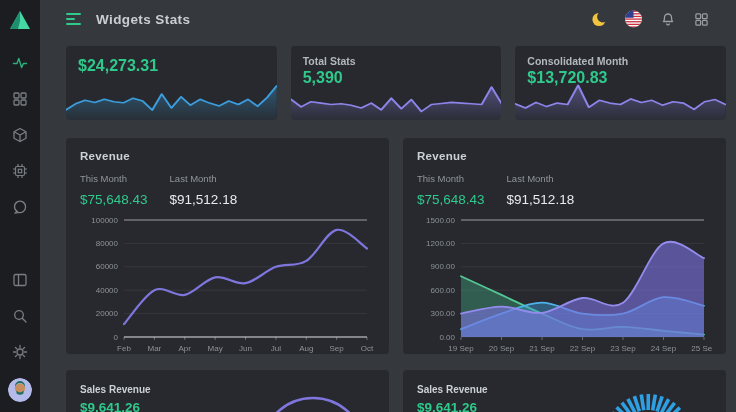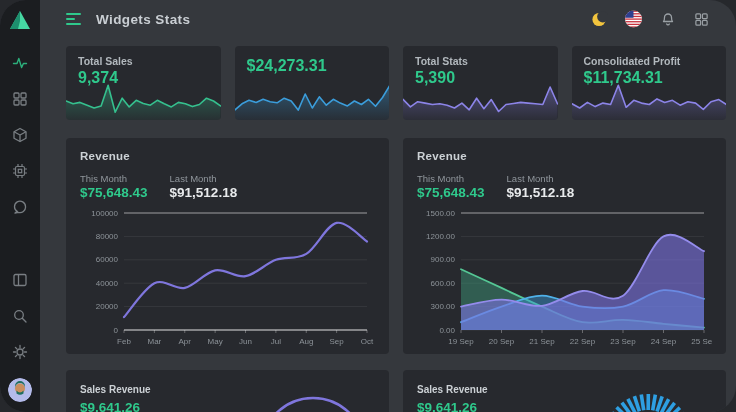--- a/index.html
+++ b/index.html
@@ -2,21 +2,20 @@
 <html><head>
 <meta charset="utf-8">
 <style>
   * { margin:0; padding:0; box-sizing:border-box; }
   html,body { background:#26282c; }
   .app{
     position:relative; width:736px; height:412px; overflow:hidden;
     background:#35383d;
     font-family:"Liberation Sans","DejaVu Sans",sans-serif;
     color:#d6dadd;
-    border-radius:26px;
   }
   
   .sidebar{
     position:absolute; left:0; top:0; bottom:0; width:40px;
     background:#1b1d20; display:flex; flex-direction:column; align-items:center;
     padding:9px 0 10px; z-index:5;
   }
   .side-logo{ width:24px; height:22px; margin-bottom:14px; cursor:pointer; }
   .side-icon{ width:16px; height:16px; margin:10px 0; cursor:pointer; opacity:.85; }
   .side-icon svg{ width:16px; height:16px; display:block; }
@@ -41,21 +40,21 @@
   .stat-card{ flex:1; height:74px; position:relative; overflow:hidden; padding:9px 12px 0; }
   .stat-label{ font-size:10.5px; font-weight:bold; color:#b2b8bd; }
   .stat-value{ font-size:16px; font-weight:bold; color:#2fc98c; margin-top:2px; }
   .spark{ position:absolute; left:0; right:0; bottom:0; width:100%; height:40px; display:block; }
   
   .rev-row{ margin-top:18px; }
   .rev-card{ flex:1; height:216px; padding:12px 14px 8px; overflow:hidden; }
   .rev-title{ font-size:11.5px; font-weight:bold; color:#ccd1d5; letter-spacing:.3px; }
   .rev-stats{ display:flex; gap:22px; margin-top:11px; }
   .rev-stat .lbl{ font-size:9.5px; color:#90969c; }
-  .rev-stat .val{ font-size:13.5px; font-weight:bold; margin-top:1px; color:#e8eaec; }
+  .rev-stat .val{ font-size:13.5px; font-weight:normal; margin-top:8px; color:#e8eaec; }
   .rev-stat .val.green{ color:#2fc98c; }
   .bigchart{ width:100%; height:142px; margin-top:6px; display:block; }
   
   .bottom-row{ margin-top:16px; }
   .bottom-card{ flex:1; height:130px; padding:14px 14px; position:relative; overflow:hidden; }
   .bc-title{ font-size:10px; font-weight:bold; color:#ccd1d5; }
   .bc-value{ font-size:13.5px; font-weight:bold; color:#2fc98c; margin-top:5px; }
   .deco{ position:absolute; pointer-events:none; }
   text{ font-family:"Liberation Sans","DejaVu Sans",sans-serif; }
 </style>
@@ -182,34 +181,20 @@
               <rect x="9" y="2" width="5" height="5" rx="1"></rect>
             <rect x="2" y="9" width="5" height="5" rx="1"></rect>
               <rect x="9" y="9" width="5" height="5" rx="1"></rect>
           </svg>
         </div>
       </div>
     </div>
 
     <div class="row stats-row">
       <div class="card stat-card">
-        <div class="stat-label">Total Sales</div>
-        <div class="stat-value">9,374</div>
-        <svg class="spark" viewBox="0 0 154.5 40" preserveAspectRatio="none">
-            <defs>
-              <linearGradient id="sg1" x1="0" y1="0" x2="0" y2="1">
-                <stop offset="0%" stop-color="#35c08e" stop-opacity="0.4"></stop>
-                <stop offset="100%" stop-color="#35c08e" stop-opacity="0.05"></stop>
-              </linearGradient>
-            </defs>
-            <path d="M0.0,21.0L7.0,23.8L14.0,22.4L21.1,25.2L28.1,28.0L35.1,25.9L42.1,5.3L49.2,32.2L56.2,18.2L63.2,26.9L70.2,20.3L77.3,23.5L84.3,25.2L91.3,20.3L98.3,23.8L105.3,26.9L112.4,22.4L119.4,23.8L126.4,26.6L133.4,24.5L140.5,18.2L147.5,21.0L154.5,25.9L154.5,40L0,40Z" fill="url(#sg1)" stroke="none"></path>
-            <path d="M0.0,21.0L7.0,23.8L14.0,22.4L21.1,25.2L28.1,28.0L35.1,25.9L42.1,5.3L49.2,32.2L56.2,18.2L63.2,26.9L70.2,20.3L77.3,23.5L84.3,25.2L91.3,20.3L98.3,23.8L105.3,26.9L112.4,22.4L119.4,23.8L126.4,26.6L133.4,24.5L140.5,18.2L147.5,21.0L154.5,25.9" fill="none" stroke="#35c08e" stroke-width="1.6" stroke-linejoin="round" stroke-linecap="round"></path>
-          </svg>
-      </div>
-      <div class="card stat-card">
         <div class="stat-value">$24,273.31</div>
         <svg class="spark" viewBox="0 0 154.5 40" preserveAspectRatio="none">
             <defs>
               <linearGradient id="sg2" x1="0" y1="0" x2="0" y2="1">
                 <stop offset="0%" stop-color="#3b9ddb" stop-opacity="0.4"></stop>
                 <stop offset="100%" stop-color="#3b9ddb" stop-opacity="0.05"></stop>
               </linearGradient>
             </defs>
             <path d="M0.0,29.8L7.0,23.8L14.0,20.3L21.1,22.4L28.1,19.3L35.1,21.7L42.1,22.8L49.2,18.2L56.2,21.0L63.2,30.1L70.2,14.0L77.3,28.0L84.3,16.8L91.3,25.2L98.3,19.3L105.3,23.1L112.4,25.9L119.4,21.0L126.4,24.5L133.4,19.3L140.5,26.3L147.5,17.5L154.5,5.9L154.5,40L0,40Z" fill="url(#sg2)" stroke="none"></path>
             <path d="M0.0,29.8L7.0,23.8L14.0,20.3L21.1,22.4L28.1,19.3L35.1,21.7L42.1,22.8L49.2,18.2L56.2,21.0L63.2,30.1L70.2,14.0L77.3,28.0L84.3,16.8L91.3,25.2L98.3,19.3L105.3,23.1L112.4,25.9L119.4,21.0L126.4,24.5L133.4,19.3L140.5,26.3L147.5,17.5L154.5,5.9" fill="none" stroke="#3b9ddb" stroke-width="1.6" stroke-linejoin="round" stroke-linecap="round"></path>
@@ -223,22 +208,22 @@
               <linearGradient id="sg3" x1="0" y1="0" x2="0" y2="1">
                 <stop offset="0%" stop-color="#8c84e8" stop-opacity="0.4"></stop>
                 <stop offset="100%" stop-color="#8c84e8" stop-opacity="0.05"></stop>
               </linearGradient>
             </defs>
             <path d="M0.0,19.3L7.4,26.9L14.7,21.7L22.1,23.1L29.4,24.5L36.8,23.8L44.1,25.2L51.5,28.0L58.9,23.1L66.2,29.8L73.6,18.2L80.9,28.7L88.3,19.6L95.6,31.5L103.0,24.5L110.4,23.5L117.7,22.4L125.1,23.1L132.4,23.8L139.8,24.5L147.1,7.0L154.5,23.8L154.5,40L0,40Z" fill="url(#sg3)" stroke="none"></path>
             <path d="M0.0,19.3L7.4,26.9L14.7,21.7L22.1,23.1L29.4,24.5L36.8,23.8L44.1,25.2L51.5,28.0L58.9,23.1L66.2,29.8L73.6,18.2L80.9,28.7L88.3,19.6L95.6,31.5L103.0,24.5L110.4,23.5L117.7,22.4L125.1,23.1L132.4,23.8L139.8,24.5L147.1,7.0L154.5,23.8" fill="none" stroke="#8c84e8" stroke-width="1.6" stroke-linejoin="round" stroke-linecap="round"></path>
           </svg>
       </div>
       <div class="card stat-card">
-        <div class="stat-label">Consolidated Profit</div>
-        <div class="stat-value">$11,734.31</div>
+        <div class="stat-label">Consolidated Month</div>
+        <div class="stat-value">$13,720.83</div>
         <svg class="spark" viewBox="0 0 154.5 40" preserveAspectRatio="none">
             <defs>
               <linearGradient id="sg4" x1="0" y1="0" x2="0" y2="1">
                 <stop offset="0%" stop-color="#8c84e8" stop-opacity="0.4"></stop>
                 <stop offset="100%" stop-color="#8c84e8" stop-opacity="0.05"></stop>
               </linearGradient>
             </defs>
             <path d="M0.0,23.8L7.7,28.0L15.4,22.4L23.2,26.6L30.9,23.1L38.6,24.5L46.3,5.3L54.1,27.3L61.8,20.3L69.5,23.1L77.3,24.5L85.0,18.9L92.7,22.4L100.4,20.3L108.1,25.2L115.9,21.7L123.6,23.1L131.3,29.4L139.0,21.7L146.8,19.6L154.5,24.5L154.5,40L0,40Z" fill="url(#sg4)" stroke="none"></path>
             <path d="M0.0,23.8L7.7,28.0L15.4,22.4L23.2,26.6L30.9,23.1L38.6,24.5L46.3,5.3L54.1,27.3L61.8,20.3L69.5,23.1L77.3,24.5L85.0,18.9L92.7,22.4L100.4,20.3L108.1,25.2L115.9,21.7L123.6,23.1L131.3,29.4L139.0,21.7L146.8,19.6L154.5,24.5" fill="none" stroke="#8c84e8" stroke-width="1.6" stroke-linejoin="round" stroke-linecap="round"></path>
           </svg>

